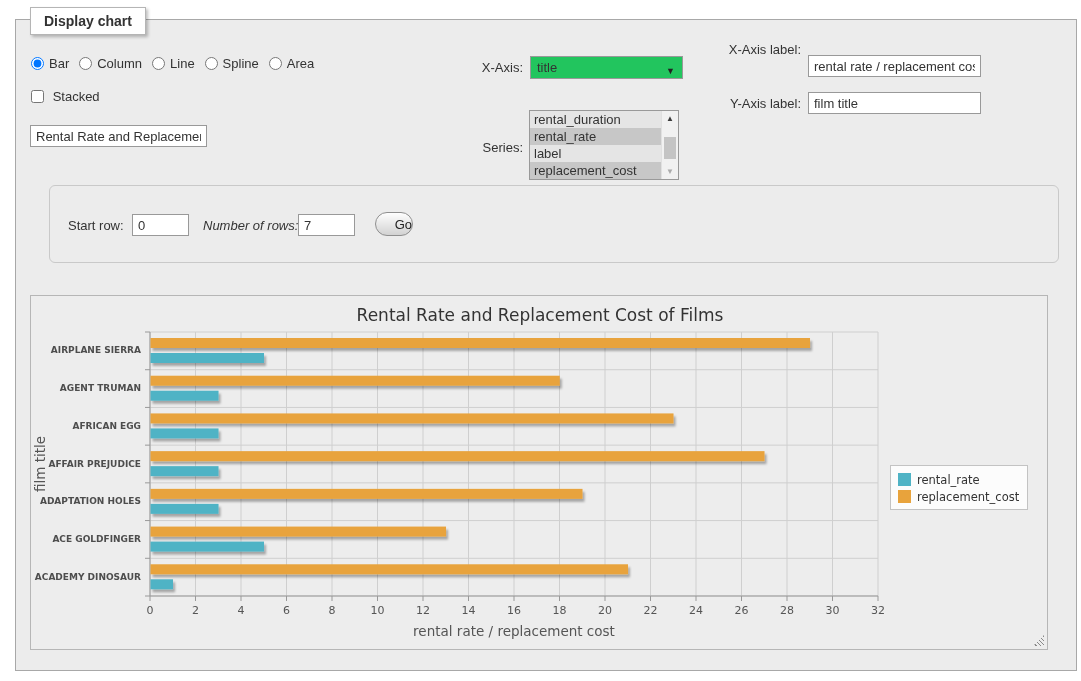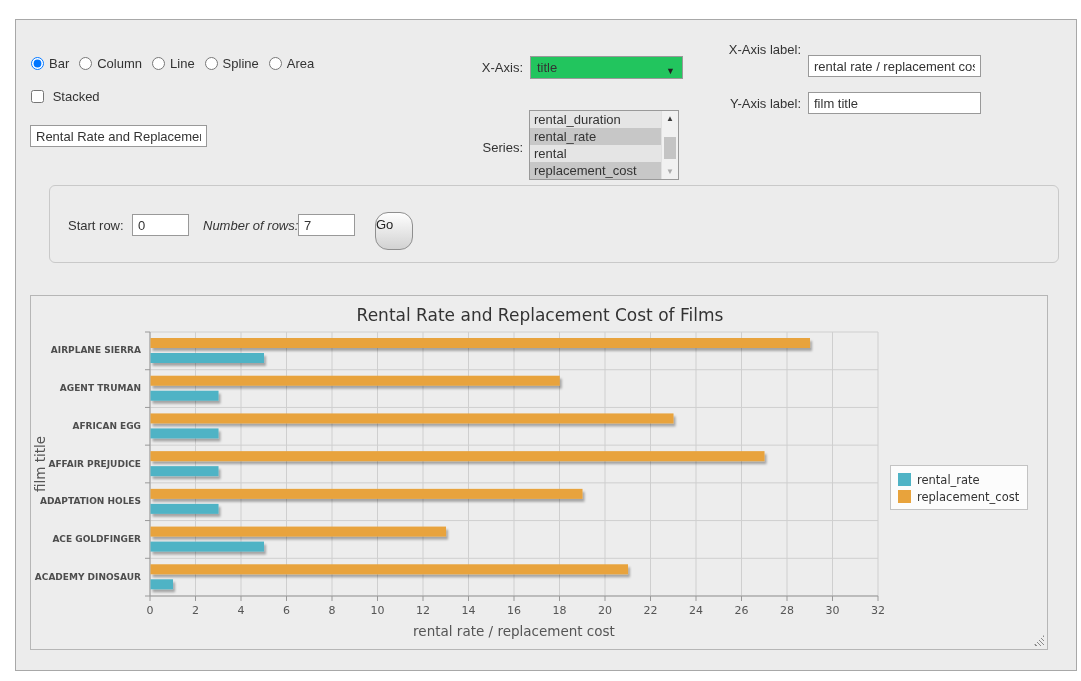--- a/index.html
+++ b/index.html
@@ -32,39 +32,40 @@
                 white-space:nowrap; }
   .mlist .opt.sel { background:#c7c7c7; }
   .scrollbar { position:absolute; top:0; right:0; bottom:0; width:17px; background:#f1f1f1; border-left:1px solid #e0e0e0; }
   .scrollbar .btn { height:15px; text-align:center; font-size:8px; line-height:15px; color:#3c3c3c; }
   .scrollbar .btn.dis { color:#ababab; }
   .scrollbar .thumb { position:absolute; left:2px; right:2px; top:26px; height:22px; background:#c4c4c4; }
 
   
   .formbox { border:1px solid #c9c9c9; border-radius:6px;margin-left:12px; }
   .go-btn { border:1px solid #8f8f8f; border-radius:13px; background:linear-gradient(#fefefe,#d2d2d2);
-            font-size:13px; color:#222; width:38px; height:38px; text-align:left; line-height:24px; cursor:pointer; }
+            font-size:13px; color:#222; width:38px; height:24px; text-align:right; line-height:24px; cursor:pointer; }
 
   
   .chart-box { background:#ededed; border:1px solid #b6b6b6; }
   .legendbox { background:#fcfcfc; border:1px solid #c3c3c3; padding:5px 8px 4px 7px; }
   .legendrow { display:flex; align-items:center; height:17px; }
   .legendrow .swatch { width:13px; height:13px; margin-right:6px; flex:0 0 auto; }
   .legendrow .ltext { font-family:"DejaVu Sans",sans-serif; font-size:11.5px; color:#333; white-space:nowrap; }
   .grip { position:absolute; right:3px; bottom:3px; width:11px; height:11px;
           background:repeating-linear-gradient(45deg, transparent 0 2px, #8a8a8a 2px 3px);
           clip-path:polygon(100% 0, 100% 100%, 0 100%); cursor:nwse-resize; }
   svg text { font-family:"DejaVu Sans",sans-serif; }
 </style>
 </head>
 <body>
 
 <div id="page">
 
   <div class="abs panel" style="left:15px; top:19px; width:1062px; height:652px;"></div>
+  <div class="abs panel-legend" style="left:30px; top:7px;">Display chart</div>
 
   <div class="abs" style="left:31px; top:54px; height:18px;" id="chart-type-row"><label class="radio-item"><input type="radio" name="charttype" checked="" style=""><span>Bar</span></label><label class="radio-item"><input type="radio" name="charttype" style=""><span>Column</span></label><label class="radio-item"><input type="radio" name="charttype" style=""><span>Line</span></label><label class="radio-item"><input type="radio" name="charttype" style=""><span>Spline</span></label><label class="radio-item"><input type="radio" name="charttype" style=""><span>Area</span></label></div>
 
   <div class="abs" style="left:31px; top:87px;">
     <label>
       <input type="checkbox" id="stacked-cb" style="">
       <span>Stacked</span>
     </label>
   </div>
 
@@ -74,21 +75,21 @@
   <div class="abs select" style="left:530px; top:56px; width:153px;">
     <span>title</span>
     <span class="arrow">▼</span>
   </div>
 
   <span class="abs lbl rlabel" style="left:455px; top:140px; width:68px;">Series:</span>
   <div class="abs mlist" style="left:529px; top:87px; width:150px; height:70px;">
     <div id="series-options">
         <div class="opt">rental_duration</div>
         <div class="opt sel">rental_rate</div>
-        <div class="opt">rental</div>
+        <div class="opt">label</div>
         <div class="opt sel">replacement_cost</div>
       </div>
     <div class="scrollbar">
       <div class="btn">▲</div>
       <div class="thumb"></div>
       <div class="btn dis abs" style="bottom:0; left:0; right:0;">▼</div>
     </div>
   </div>
 
   <span class="abs lbl rlabel" style="left:713px; top:42px; width:88px;text-align:right;">X-Axis label:</span>

